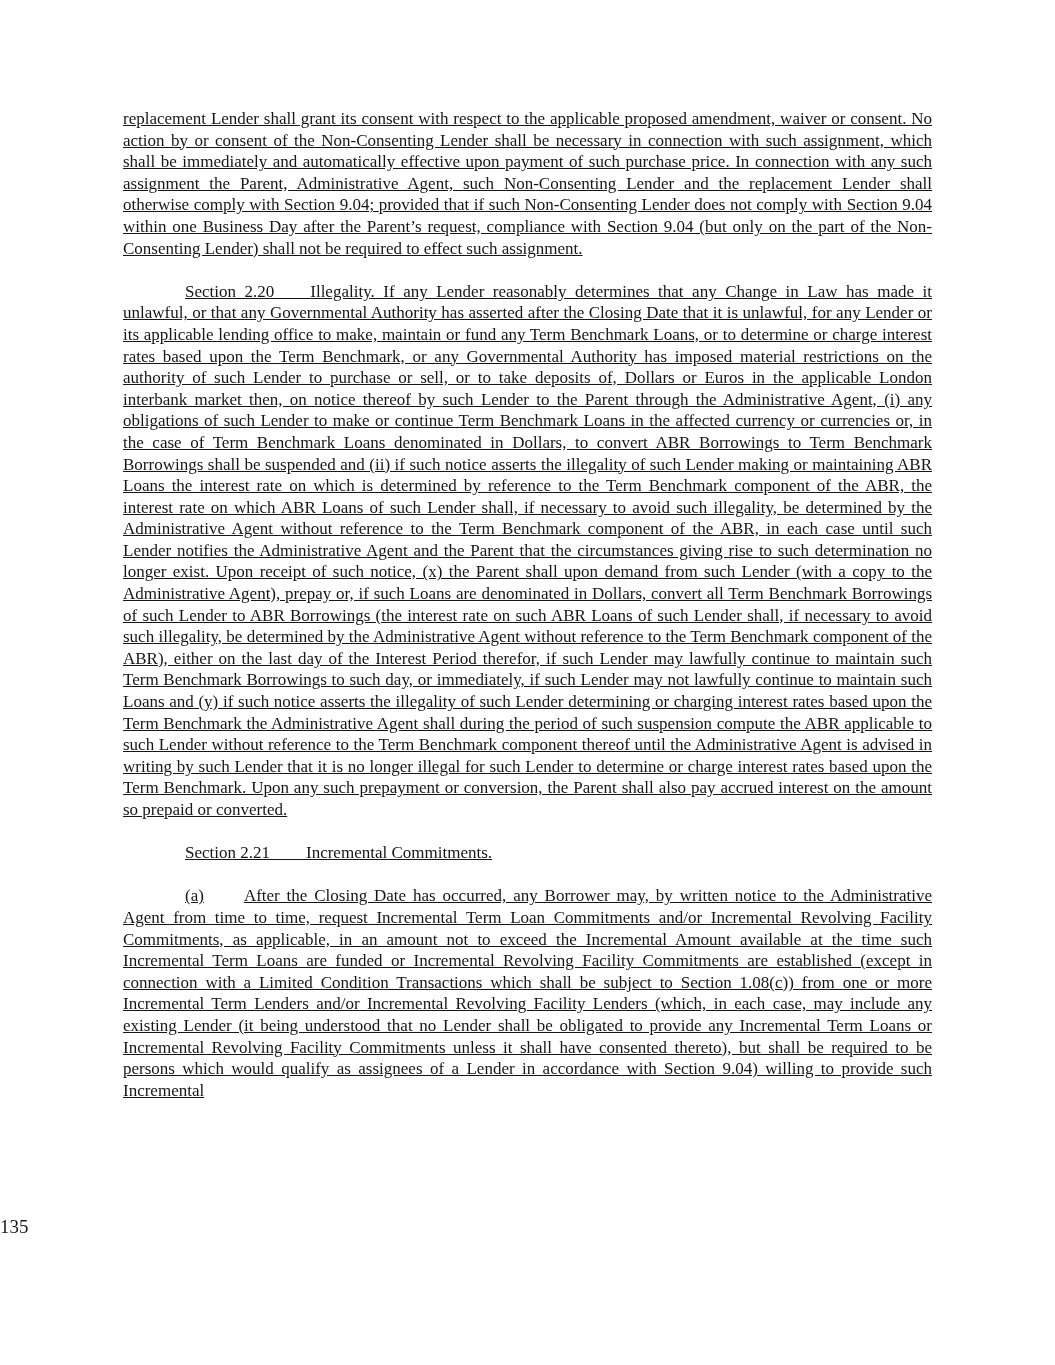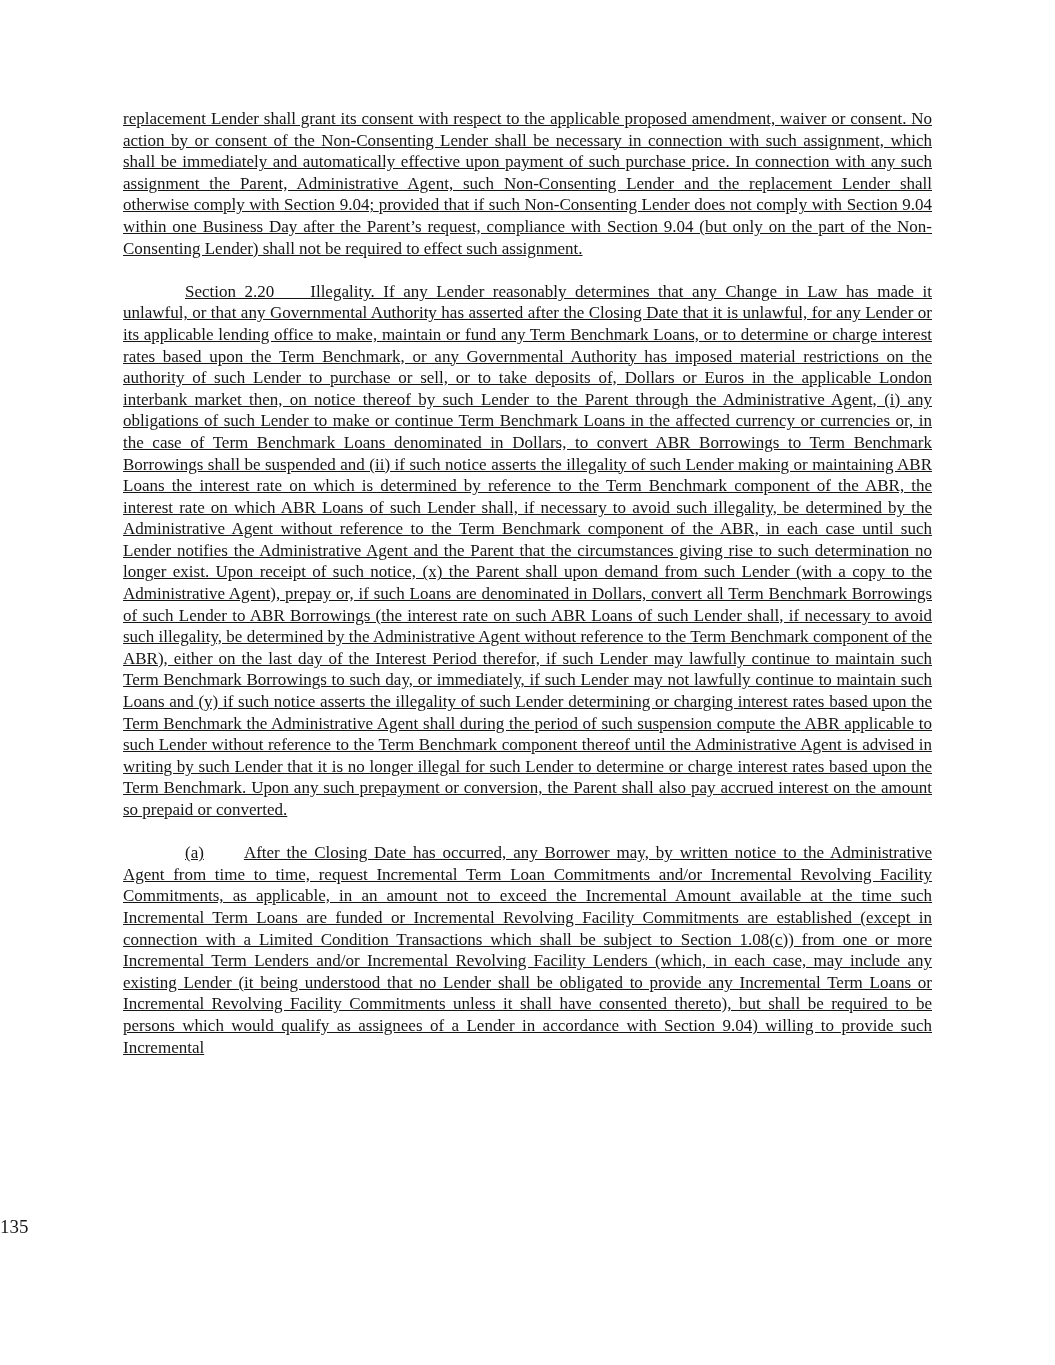--- a/index.html
+++ b/index.html
@@ -59,18 +59,19 @@
     line-height: 21.6px;
   }
 </style>
 </head>
 <body>
 
 <div class="page">
   <main class="content">
       <p class="para"><span>replacement Lender shall grant its consent with respect to the applicable proposed amendment, waiver or consent. No action by or consent of the Non-Consenting Lender shall be necessary in connection with such assignment, which shall be immediately and automatically effective upon payment of such purchase price. In connection with any such assignment the Parent, Administrative Agent, such Non-Consenting Lender and the replacement Lender shall otherwise comply with Section 9.04; </span><span class="u">provided</span><span> that if such Non-Consenting Lender does not comply with Section 9.04 within one Business Day after the Parent’s request, compliance with Section 9.04 (but only on the part of the Non-Consenting Lender) shall not be required to effect such assignment.</span></p>
       <p class="para indent"><span>Section 2.20</span><span class="tab tab-heading-gap u"></span><span class="u">Illegality</span><span>. If any Lender reasonably determines that any Change in Law has made it unlawful, or that any Governmental Authority has asserted after the Closing Date that it is unlawful, for any Lender or its applicable lending office to make, maintain or fund any Term Benchmark Loans, or to determine or charge interest rates based upon the Term Benchmark, or any Governmental Authority has imposed material restrictions on the authority of such Lender to purchase or sell, or to take deposits of, Dollars or Euros in the applicable London interbank market then, on notice thereof by such Lender to the Parent through the Administrative Agent, (i) any obligations of such Lender to make or continue Term Benchmark Loans in the affected currency or currencies or, in the case of Term Benchmark Loans denominated in Dollars, to convert ABR Borrowings to Term Benchmark Borrowings shall be suspended and (ii) if such notice asserts the illegality of such Lender making or maintaining ABR Loans the interest rate on which is determined by reference to the Term Benchmark component of the ABR, the interest rate on which ABR Loans of such Lender shall, if necessary to avoid such illegality, be determined by the Administrative Agent without reference to the Term Benchmark component of the ABR, in each case until such Lender notifies the Administrative Agent and the Parent that the circumstances giving rise to such determination no longer exist. Upon receipt of such notice, (x) the Parent shall upon demand from such Lender (with a copy to the Administrative Agent), prepay or, if such Loans are denominated in Dollars, convert all Term Benchmark Borrowings of such Lender to ABR Borrowings (the interest rate on such ABR Loans of such Lender shall, if necessary to avoid such illegality, be determined by the Administrative Agent without reference to the Term Benchmark component of the ABR), either on the last day of the Interest Period therefor, if such Lender may lawfully continue to maintain such Term Benchmark Borrowings to such day, or immediately, if such Lender may not lawfully continue to maintain such Loans and (y) if such notice asserts the illegality of such Lender determining or charging interest rates based upon the Term Benchmark the Administrative Agent shall during the period of such suspension compute the ABR applicable to such Lender without reference to the Term Benchmark component thereof until the Administrative Agent is advised in writing by such Lender that it is no longer illegal for such Lender to determine or charge interest rates based upon the Term Benchmark. Upon any such prepayment or conversion, the Parent shall also pay accrued interest on the amount so prepaid or converted.</span></p>
+      <p class="para indent heading"><span>Section 2.21</span><span class="tab tab-heading-gap u"></span><span class="u">Incremental Commitments</span><span>.</span></p>
       <p class="para indent"><span>(a)</span><span class="tab tab-item-gap"></span><span>After the Closing Date has occurred, any Borrower may, by written notice to the Administrative Agent from time to time, request Incremental Term Loan Commitments and/or Incremental Revolving Facility Commitments, as applicable, in an amount not to exceed the Incremental Amount available at the time such Incremental Term Loans are funded or Incremental Revolving Facility Commitments are established (except in connection with a Limited Condition Transactions which shall be subject to Section 1.08(c)) from one or more Incremental Term Lenders and/or Incremental Revolving Facility Lenders (which, in each case, may include any existing Lender (it being understood that no Lender shall be obligated to provide any Incremental Term Loans or Incremental Revolving Facility Commitments unless it shall have consented thereto), but shall be required to be persons which would qualify as assignees of a Lender in accordance with Section 9.04) willing to provide such Incremental</span></p>
     </main>
   <footer class="page-footer">
     <span>135</span>
   </footer>
 </div>
 
 </body></html>

